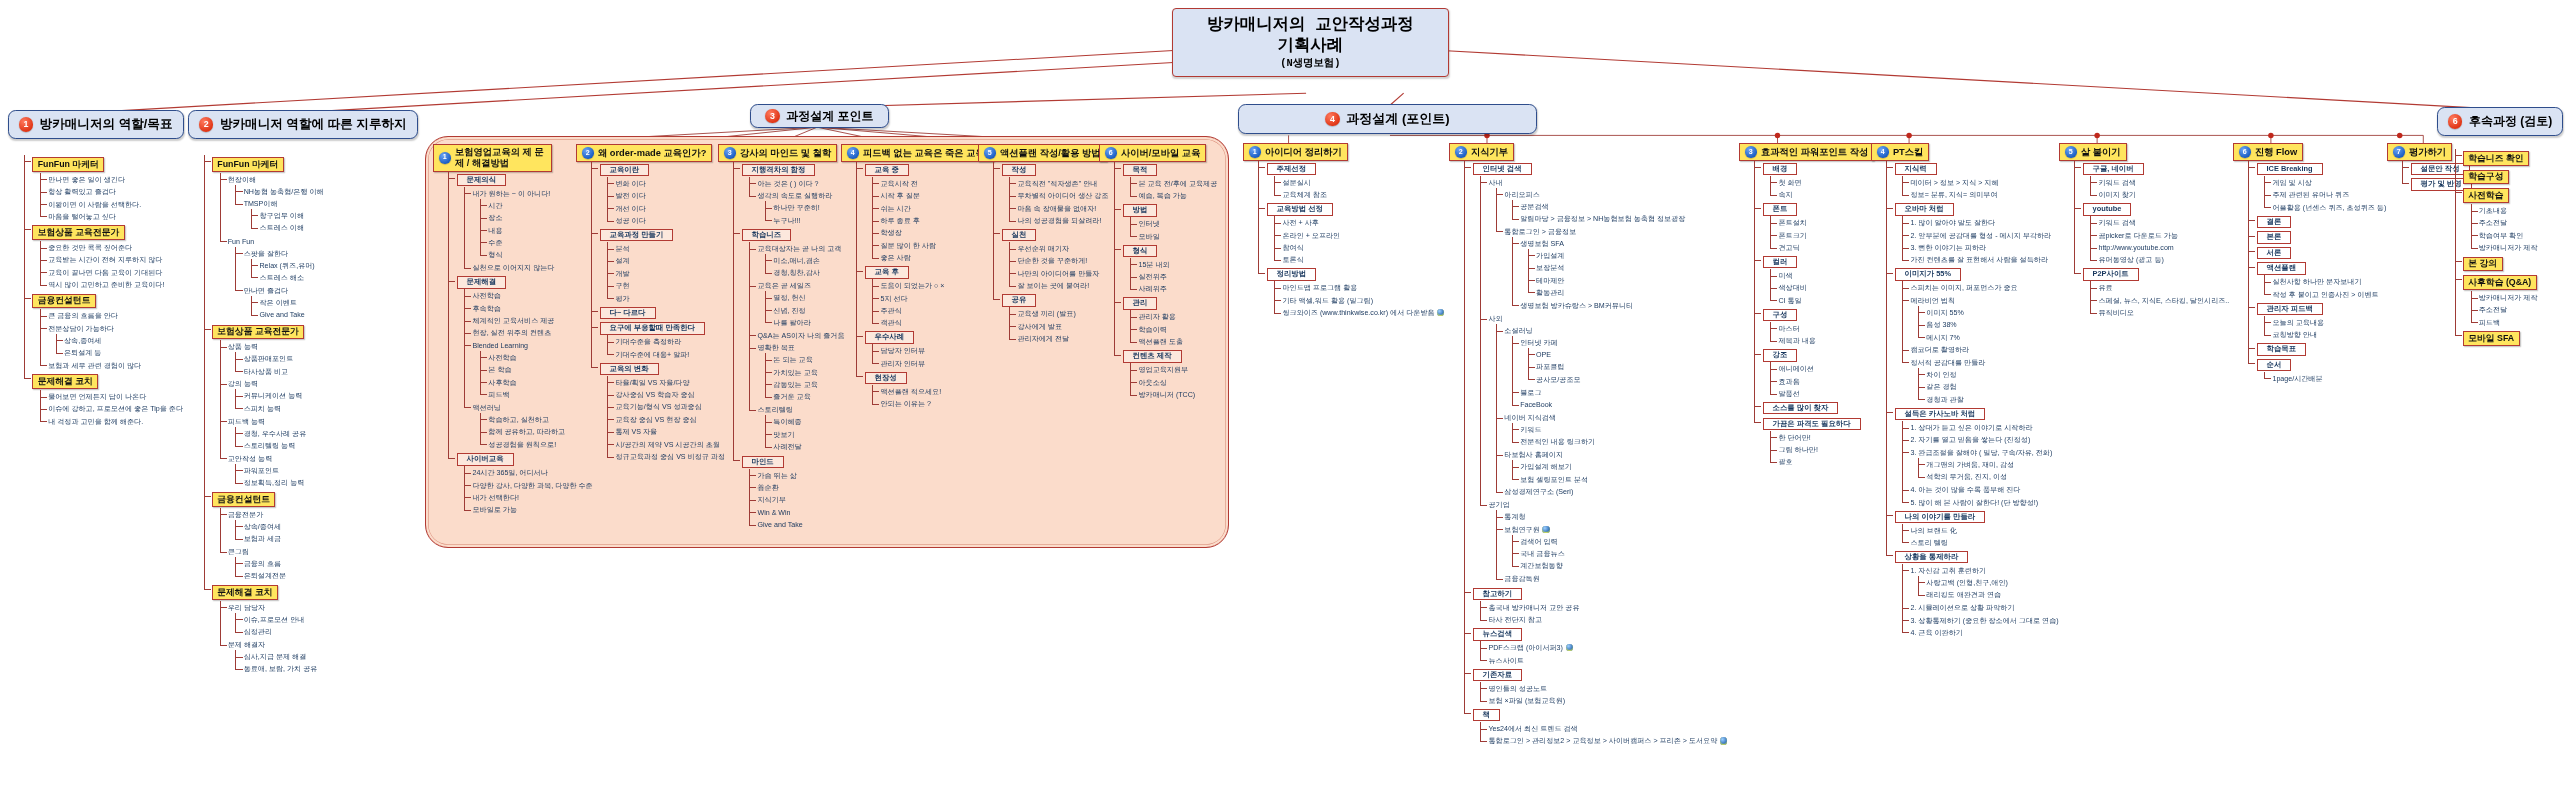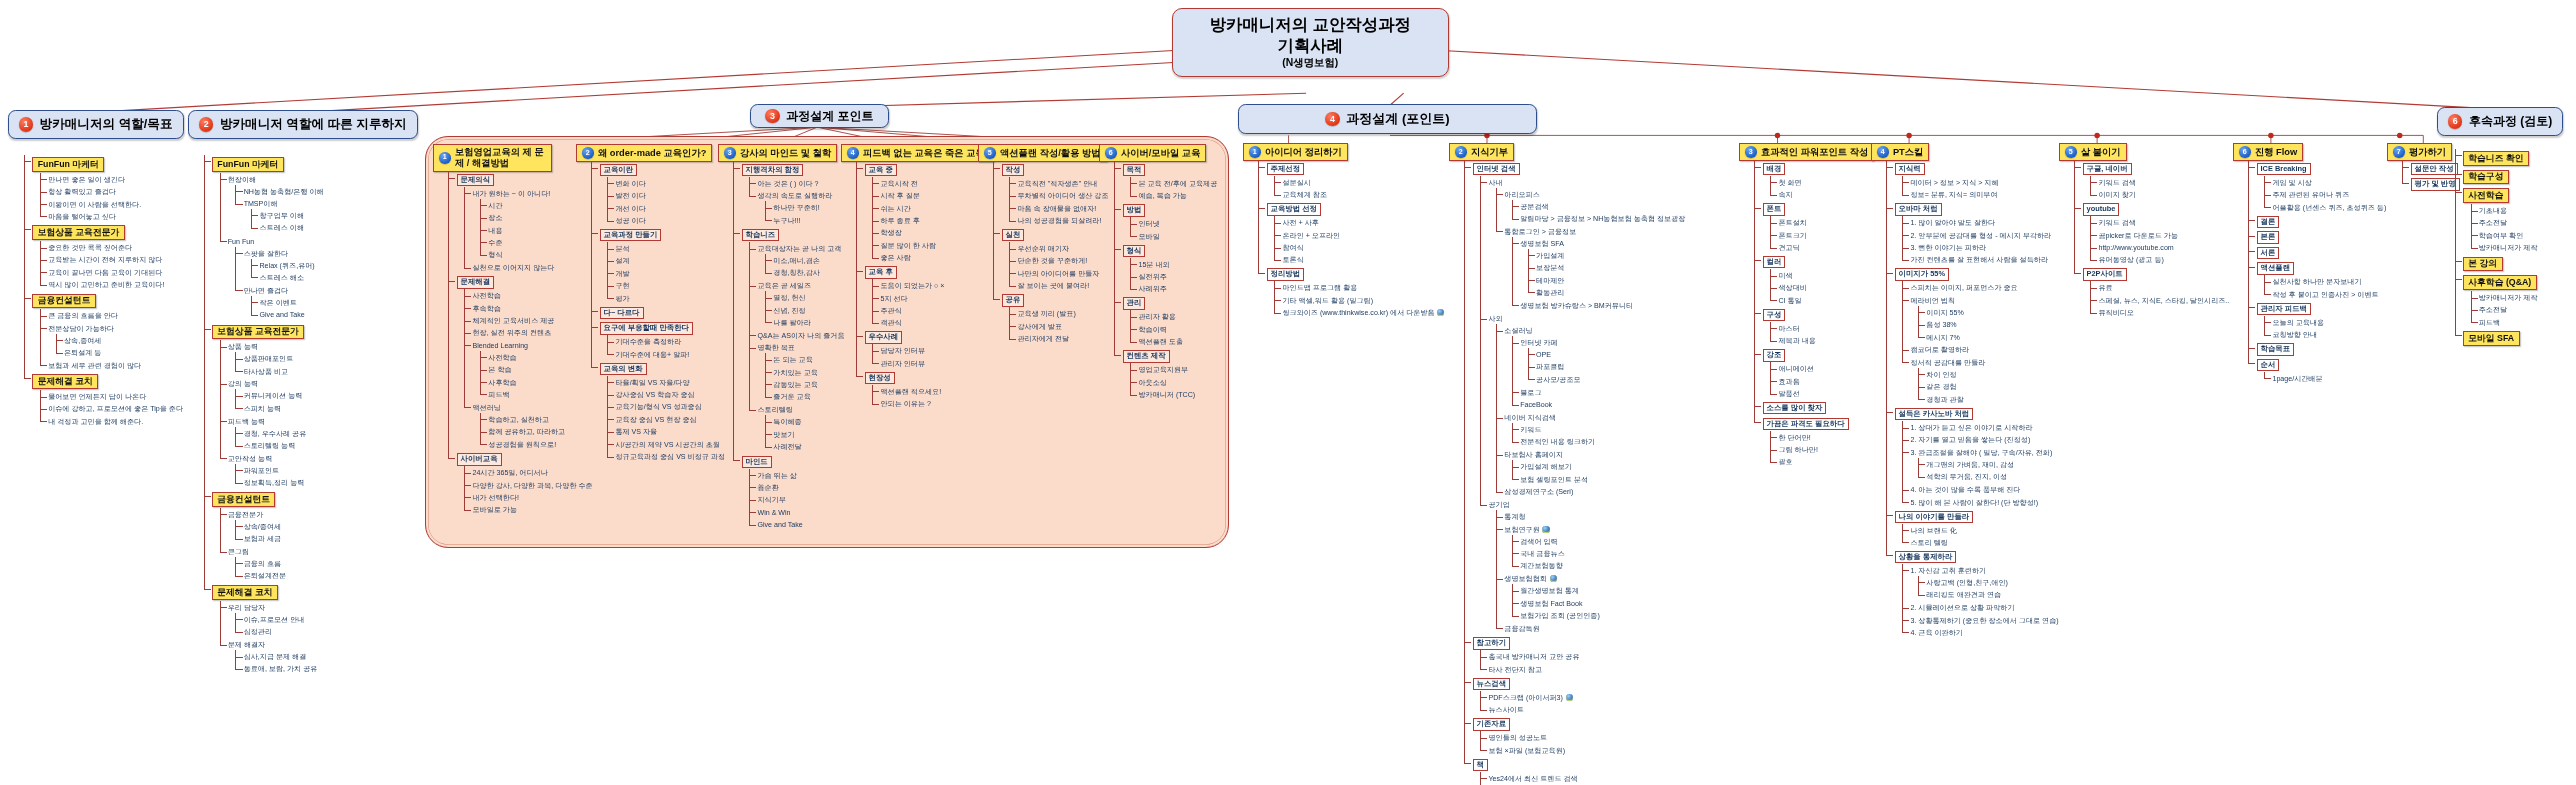--- a/index.html
+++ b/index.html
@@ -2,21 +2,21 @@
 <html style="font-size:8.8px"><head>
 <meta charset="utf-8">
 <style>
   html,body{margin:0;padding:0;background:#fff;}
   body{font-family:"Liberation Sans","DejaVu Sans",sans-serif;}
   #canvas{position:relative;width:2576px;height:785px;background:#ffffff;overflow:hidden;}
   svg.overlay{position:absolute;left:0;top:0;pointer-events:none;}
 
   
   #title-box{position:absolute;left:1172px;top:7.7px;width:268px;background:#dae3f3;border:1.4px solid #b23a33;
-    border-radius:10px;text-align:center;padding:5.5px 3.3px;box-shadow:0.5px 1.1px 1.6px rgba(0,0,0,.18);z-index:5;}
+    border-radius:4px;text-align:center;padding:5.5px 3.3px;box-shadow:0.5px 1.1px 1.6px rgba(0,0,0,.18);z-index:5;font-family:Liberation Mono, monospace;}
   #title-box .t1{font-size:16.4px;font-weight:bold;color:#000;line-height:21px;}
   #title-box .t3{font-size:10.4px;font-weight:bold;color:#000;line-height:14.3px;}
 
   .main-header{position:absolute;background:#dae3f3;border:1.6px solid #2e4d8c;border-radius:7.7px;
     display:flex;align-items:center;gap:6.6px;padding:5px 10px;font-size:12.6px;font-weight:bold;color:#000;
     box-shadow:0.5px 1.1px 1.6px rgba(0,0,0,.2);white-space:nowrap;z-index:5;}
 
   .cnum{display:inline-flex;align-items:center;justify-content:center;border-radius:50%;color:#fff;font-weight:bold;flex:none;}
   .cnum.red{width:14.3px;height:14.3px;font-size:8.8px;background:radial-gradient(circle at 35% 30%,#ff7a5e,#e03617 70%);box-shadow:0 0.5px 1.1px rgba(0,0,0,.35);}
   .cnum.blue{width:11.5px;height:11.5px;font-size:7.1px;background:radial-gradient(circle at 35% 30%,#6aa4f4,#1c5ec4 70%);box-shadow:0 0.5px 1.1px rgba(0,0,0,.35);}
@@ -33,21 +33,21 @@
   .tree-holder{margin-left:7.7px;}
   ul.tree, ul.tree ul{list-style:none;margin:0;padding:0 0 0 7.7px;}
   ul.tree li{position:relative;padding:0.5px 0 0.5px 8.2px;line-height:10.4px;white-space:nowrap;}
   ul.tree li::before{content:"";position:absolute;left:0;top:6px;width:7.1px;border-top:0.8px solid #9e3b36;}
   ul.tree li::after{content:"";position:absolute;left:0;top:-0.5px;height:calc(100% + 1.1px);border-left:0.8px solid #9e3b36;}
   ul.tree li:last-child::after{height:6.9px;}
 
   .lbl{color:#17365d;font-size:7.1px;}
   .lbl.plain{}
   .lbl.boxed{display:inline-block;border:0.8px solid #b23a33;background:rgba(255,255,255,.35);
-    padding:0 3px;margin:1.1px 0;font-weight:bold;font-size:7.4px;color:#17365d;line-height:10.4px;}
+    padding:0 9px;margin:1.1px 0;font-weight:bold;font-size:7.4px;color:#17365d;line-height:10.4px;}
   .lbl.yellow{display:inline-block;background:#ffe55e;border:0.8px solid #b23a33;padding:0.5px 4.4px;margin:1.6px 0;
     font-weight:bold;font-size:8.8px;color:#111;box-shadow:0.5px 0.5px 1.1px rgba(0,0,0,.25);line-height:11.5px;}
 
   .globe{display:inline-block;width:7.1px;height:7.1px;border-radius:50%;margin-left:2.7px;vertical-align:-1.1px;
     background:radial-gradient(circle at 35% 30%,#9ed1ff,#1e5fb0 75%);box-shadow:inset 0 -1.1px 1.1px rgba(255,255,60,.8),0 0 0.5px #044;}
 </style>
 </head>
 <body>
 
 <div id="canvas">
@@ -497,25 +497,20 @@
                     </ul></li>
                   <li><span class="lbl plain">삼성경제연구소 (Seri)</span></li>
                 </ul></li>
               <li><span class="lbl plain">공기업</span><ul class="tree">
                   <li><span class="lbl plain">통계청</span></li>
                   <li><span class="lbl plain">보험연구원</span><span class="globe"></span><ul class="tree">
                       <li><span class="lbl plain">검색어 입력</span></li>
                       <li><span class="lbl plain">국내 금융뉴스</span></li>
                       <li><span class="lbl plain">계간보험동향</span></li>
                     </ul></li>
-                  <li><span class="lbl plain">생명보험협회</span><span class="globe"></span><ul class="tree">
-                      <li><span class="lbl plain">월간생명보험 통계</span></li>
-                      <li><span class="lbl plain">생명보험 Fact Book</span></li>
-                      <li><span class="lbl plain">보험가입 조회 (공인인증)</span></li>
-                    </ul></li>
                   <li><span class="lbl plain">금융감독원</span></li>
                 </ul></li>
             </ul></li>
           <li><span class="lbl boxed">참고하기</span><ul class="tree">
               <li><span class="lbl plain">총국내 방카매니저 교안 공유</span></li>
               <li><span class="lbl plain">타사 전단지 참고</span></li>
             </ul></li>
           <li><span class="lbl boxed">뉴스검색</span><ul class="tree">
               <li><span class="lbl plain">PDF스크랩 (아이서퍼3)</span><span class="globe"></span></li>
               <li><span class="lbl plain">뉴스사이트</span></li>

